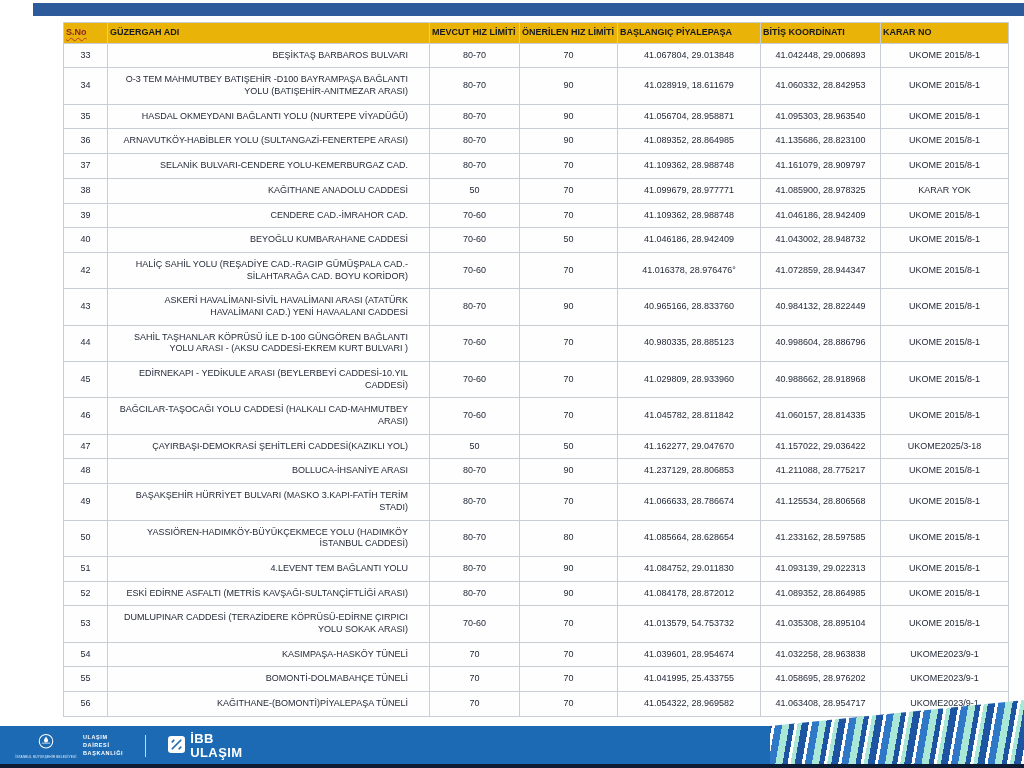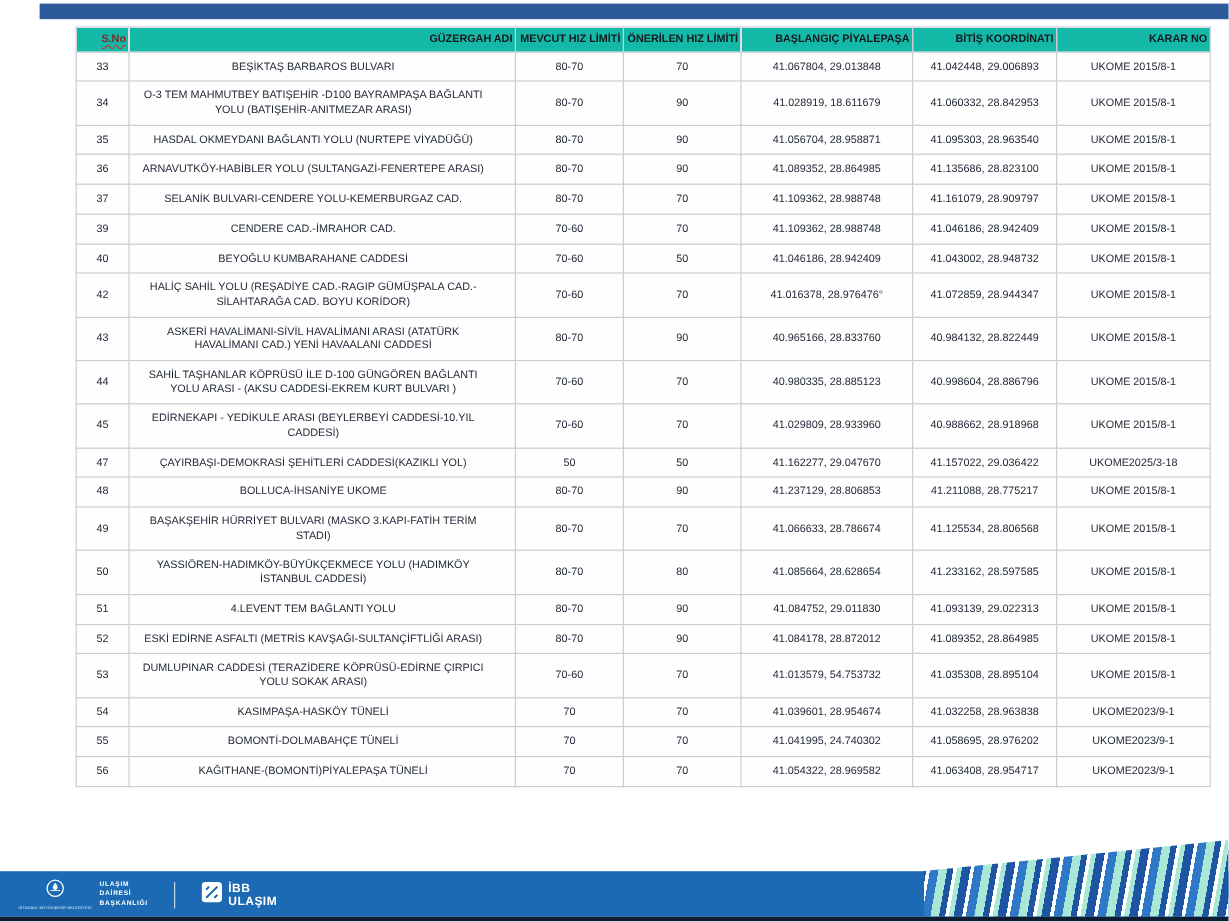--- a/index.html
+++ b/index.html
@@ -10,34 +10,34 @@
     color:#1d2433;
   }
   
   .top-bar{position:absolute;top:3px;left:33px;right:0;height:13px;background:#2d5a9b;}
 
   
   .tbl-wrap{position:absolute;left:63px;top:22px;width:945px;}
   table{border-collapse:collapse;width:945px;table-layout:fixed;}
   th,td{border:1px solid #c9cdd4;font-size:9px;line-height:1.3;vertical-align:middle;
         overflow:hidden;word-wrap:break-word;}
-  thead th{padding:4px 2px;font-weight:bold;color:#15181f;text-align:right;background:#14b8a6;}
+  thead th{padding:4px 2px;font-weight:bold;color:#15181f;text-align:left;background:#eab308;}
   td{padding:6px 3px;text-align:center;background:#fefefe;color:#1d2433;}
-  td.c-route{text-align:center;padding-left:6px;padding-right:21px;}
+  td.c-route{text-align:right;padding-left:6px;padding-right:21px;}
   .sno{color:#8a2525;font-weight:bold;text-decoration:underline wavy #c0392b 1px;text-underline-offset:2px;}
 
   
   .footer-bar{position:absolute;left:0;right:0;top:726px;height:38px;background:#1b6ab3;}
   .footer-content{position:absolute;left:33px;top:730px;height:32px;display:flex;align-items:center;gap:10px;z-index:3;}
   .ibb-logo-block{display:flex;flex-direction:column;align-items:center;width:26px;}
   .ibb-caption{font-size:3.5px;color:#e8f1fb;letter-spacing:.2px;text-align:center;line-height:1.2;white-space:nowrap;transform:scale(.9);}
   .dept{color:#ffffff;font-size:5.5px;font-weight:bold;letter-spacing:.6px;line-height:1.45;margin-left:14px;}
   .vdivider{width:1px;height:22px;background:rgba(255,255,255,.75);margin:0 12px;}
   .brand{display:flex;align-items:center;gap:5px;}
-  .brand-text{color:#ffffff;font-weight:bold;font-size:10px;line-height:1.1;letter-spacing:.4px;}
+  .brand-text{color:#ffffff;font-weight:bold;font-size:13px;line-height:1.1;letter-spacing:.4px;}
 
   
   .pattern{
     position:absolute;left:770px;top:696px;width:254px;height:68px;z-index:2;
     background:repeating-linear-gradient(100deg,
       #1d55a2 0 7px,#ffffff 7px 10px,#2f78c8 10px 17px,
       #a9e8d6 17px 24px,#1d55a2 24px 29px,#ffffff 29px 32px,#a9e8d6 32px 36px);
     clip-path:polygon(0 44%,100% 6%,100% 100%,0 100%);
   }
   .bottom-strip{position:absolute;left:0;right:0;bottom:0;height:4px;background:#0e1c33;z-index:4;}
@@ -115,20 +115,29 @@
     <tr>
       <td class="c-no">37</td>
       <td class="c-route">SELANİK BULVARI-CENDERE YOLU-KEMERBURGAZ CAD.</td>
       <td class="c-cur">80-70</td>
       <td class="c-prop">70</td>
       <td class="c-start">41.109362, 28.988748</td>
       <td class="c-end">41.161079, 28.909797</td>
       <td class="c-dec">UKOME 2015/8-1</td>
     </tr>
 
+    <tr>
+      <td class="c-no">38</td>
+      <td class="c-route">KAĞITHANE ANADOLU CADDESİ</td>
+      <td class="c-cur">50</td>
+      <td class="c-prop">70</td>
+      <td class="c-start">41.099679, 28.977771</td>
+      <td class="c-end">41.085900, 28.978325</td>
+      <td class="c-dec">KARAR YOK</td>
+    </tr>
 
     <tr>
       <td class="c-no">39</td>
       <td class="c-route">CENDERE CAD.-İMRAHOR CAD.</td>
       <td class="c-cur">70-60</td>
       <td class="c-prop">70</td>
       <td class="c-start">41.109362, 28.988748</td>
       <td class="c-end">41.046186, 28.942409</td>
       <td class="c-dec">UKOME 2015/8-1</td>
     </tr>
@@ -177,34 +186,43 @@
     <tr>
       <td class="c-no">45</td>
       <td class="c-route">EDİRNEKAPI - YEDİKULE ARASI (BEYLERBEYİ CADDESİ-10.YIL CADDESİ)</td>
       <td class="c-cur">70-60</td>
       <td class="c-prop">70</td>
       <td class="c-start">41.029809, 28.933960</td>
       <td class="c-end">40.988662, 28.918968</td>
       <td class="c-dec">UKOME 2015/8-1</td>
     </tr>
 
+    <tr>
+      <td class="c-no">46</td>
+      <td class="c-route">BAĞCILAR-TAŞOCAĞI YOLU CADDESİ (HALKALI CAD-MAHMUTBEY ARASI)</td>
+      <td class="c-cur">70-60</td>
+      <td class="c-prop">70</td>
+      <td class="c-start">41.045782, 28.811842</td>
+      <td class="c-end">41.060157, 28.814335</td>
+      <td class="c-dec">UKOME 2015/8-1</td>
+    </tr>
 
     <tr>
       <td class="c-no">47</td>
       <td class="c-route">ÇAYIRBAŞI-DEMOKRASİ ŞEHİTLERİ CADDESİ(KAZIKLI YOL)</td>
       <td class="c-cur">50</td>
       <td class="c-prop">50</td>
       <td class="c-start">41.162277, 29.047670</td>
       <td class="c-end">41.157022, 29.036422</td>
       <td class="c-dec">UKOME2025/3-18</td>
     </tr>
 
     <tr>
       <td class="c-no">48</td>
-      <td class="c-route">BOLLUCA-İHSANİYE UKOME</td>
+      <td class="c-route">BOLLUCA-İHSANİYE ARASI</td>
       <td class="c-cur">80-70</td>
       <td class="c-prop">90</td>
       <td class="c-start">41.237129, 28.806853</td>
       <td class="c-end">41.211088, 28.775217</td>
       <td class="c-dec">UKOME 2015/8-1</td>
     </tr>
 
     <tr>
       <td class="c-no">49</td>
       <td class="c-route">BAŞAKŞEHİR HÜRRİYET BULVARI (MASKO 3.KAPI-FATİH TERİM STADI)</td>
@@ -263,21 +281,21 @@
       <td class="c-start">41.039601, 28.954674</td>
       <td class="c-end">41.032258, 28.963838</td>
       <td class="c-dec">UKOME2023/9-1</td>
     </tr>
 
     <tr>
       <td class="c-no">55</td>
       <td class="c-route">BOMONTİ-DOLMABAHÇE TÜNELİ</td>
       <td class="c-cur">70</td>
       <td class="c-prop">70</td>
-      <td class="c-start">41.041995, 24.740302</td>
+      <td class="c-start">41.041995, 25.433755</td>
       <td class="c-end">41.058695, 28.976202</td>
       <td class="c-dec">UKOME2023/9-1</td>
     </tr>
 
     <tr>
       <td class="c-no">56</td>
       <td class="c-route">KAĞITHANE-(BOMONTİ)PİYALEPAŞA TÜNELİ</td>
       <td class="c-cur">70</td>
       <td class="c-prop">70</td>
       <td class="c-start">41.054322, 28.969582</td>

